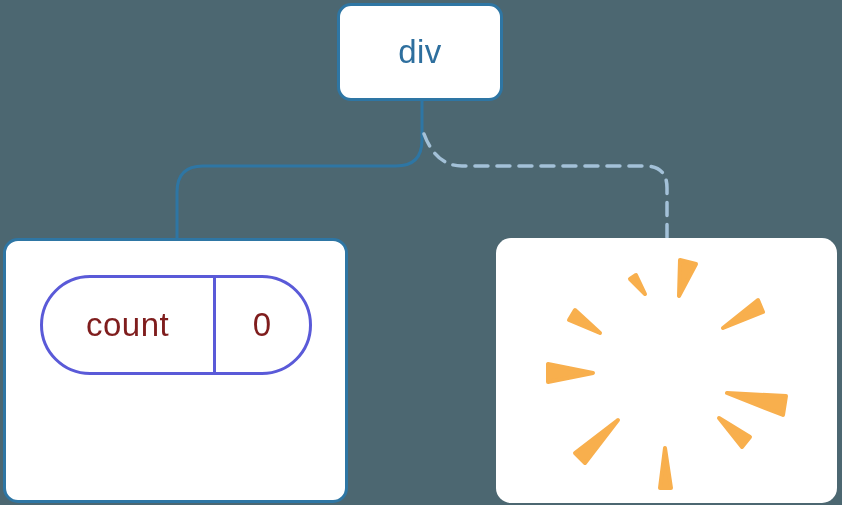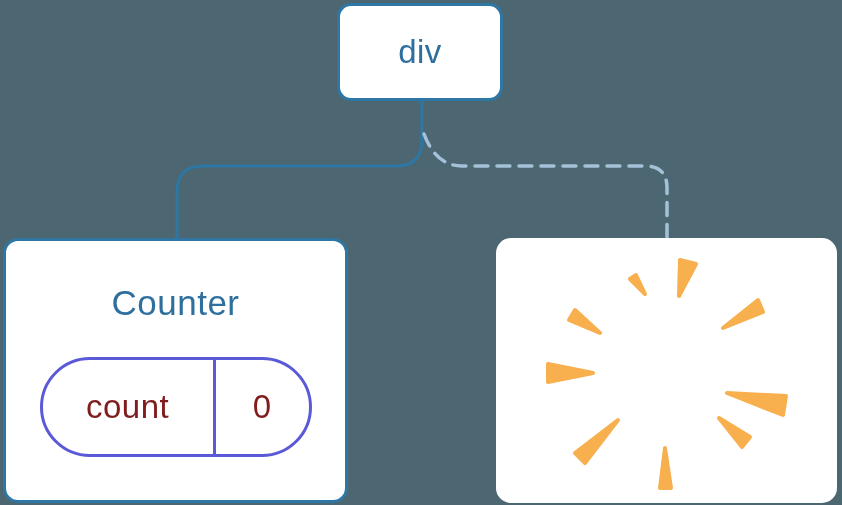--- a/index.html
+++ b/index.html
@@ -102,21 +102,20 @@
   <svg class="connector-layer">
     <path d="M 422 100 L 422 140 Q 422 166 396 166 L 203 166 Q 177 166 177 192 L 177 240" fill="none" stroke-width="3" stroke-linecap="round" stroke="#2E76A4"></path>
     <path d="M 424 134 Q 436 166 462 166 L 645 166 Q 667 166 667 188 L 667 240" fill="none" stroke-width="3.5" stroke-linecap="round" stroke-dasharray="13 9" stroke="#A3C1D8"></path>
   </svg>
 
   <div class="node-root">
     <span class="node-root-label">div</span>
   </div>
 
   <div class="card card-counter">
-    <div class="card-counter-title">Counter</div>
     <div class="state-pill">
       <div class="cell state-key-cell">count</div>
       <div class="cell state-value-cell">0</div>
     </div>
   </div>
 
   <div class="card card-removed">
     <svg class="poof-svg" viewBox="0 0 341 265">
       <g stroke="#F8AF4D" stroke-width="4" stroke-linejoin="round" fill="#F8AF4D">
         <polygon points="184,22 200,26 183,58"></polygon>

